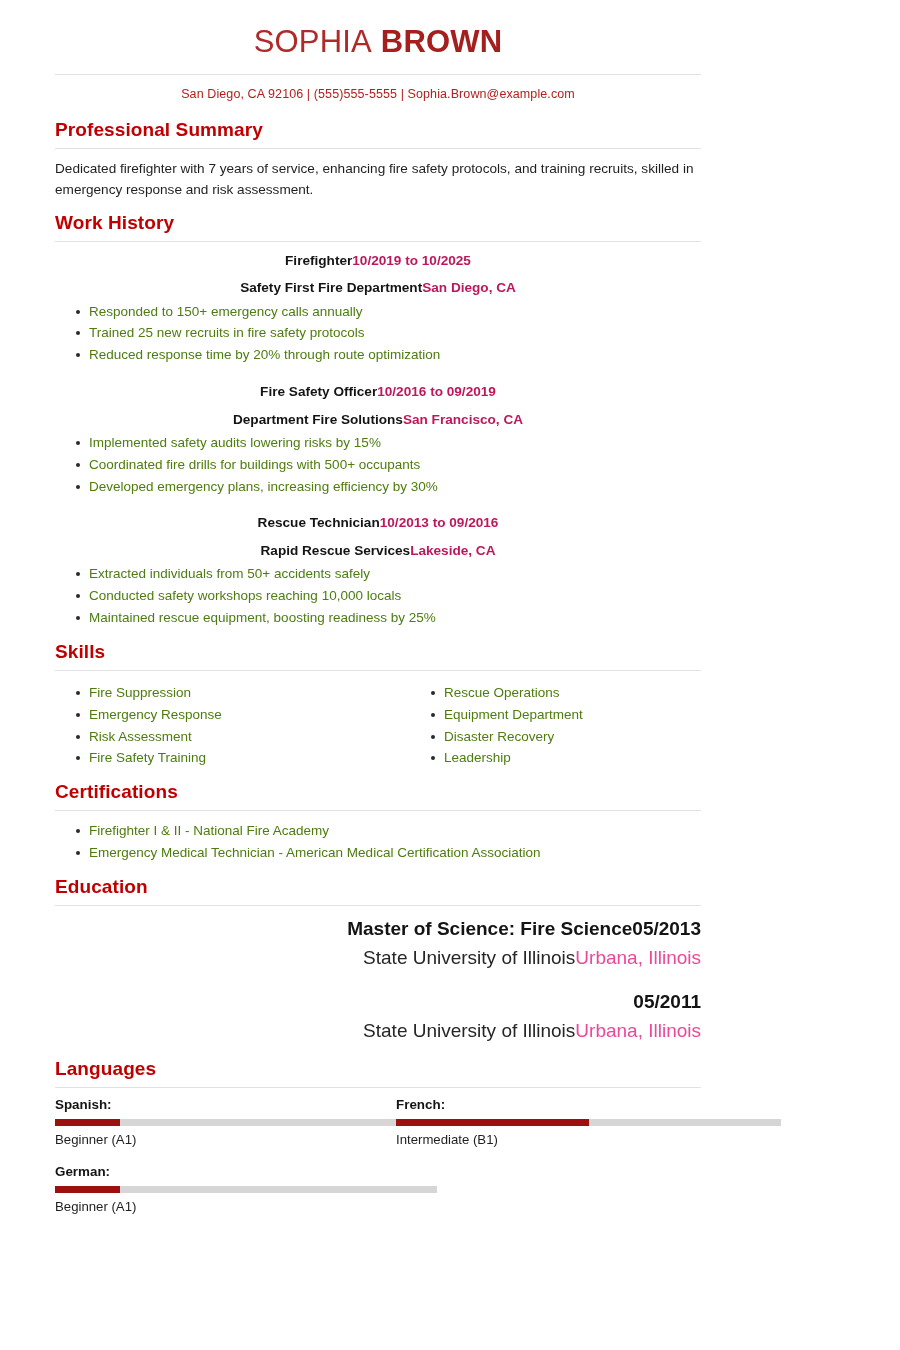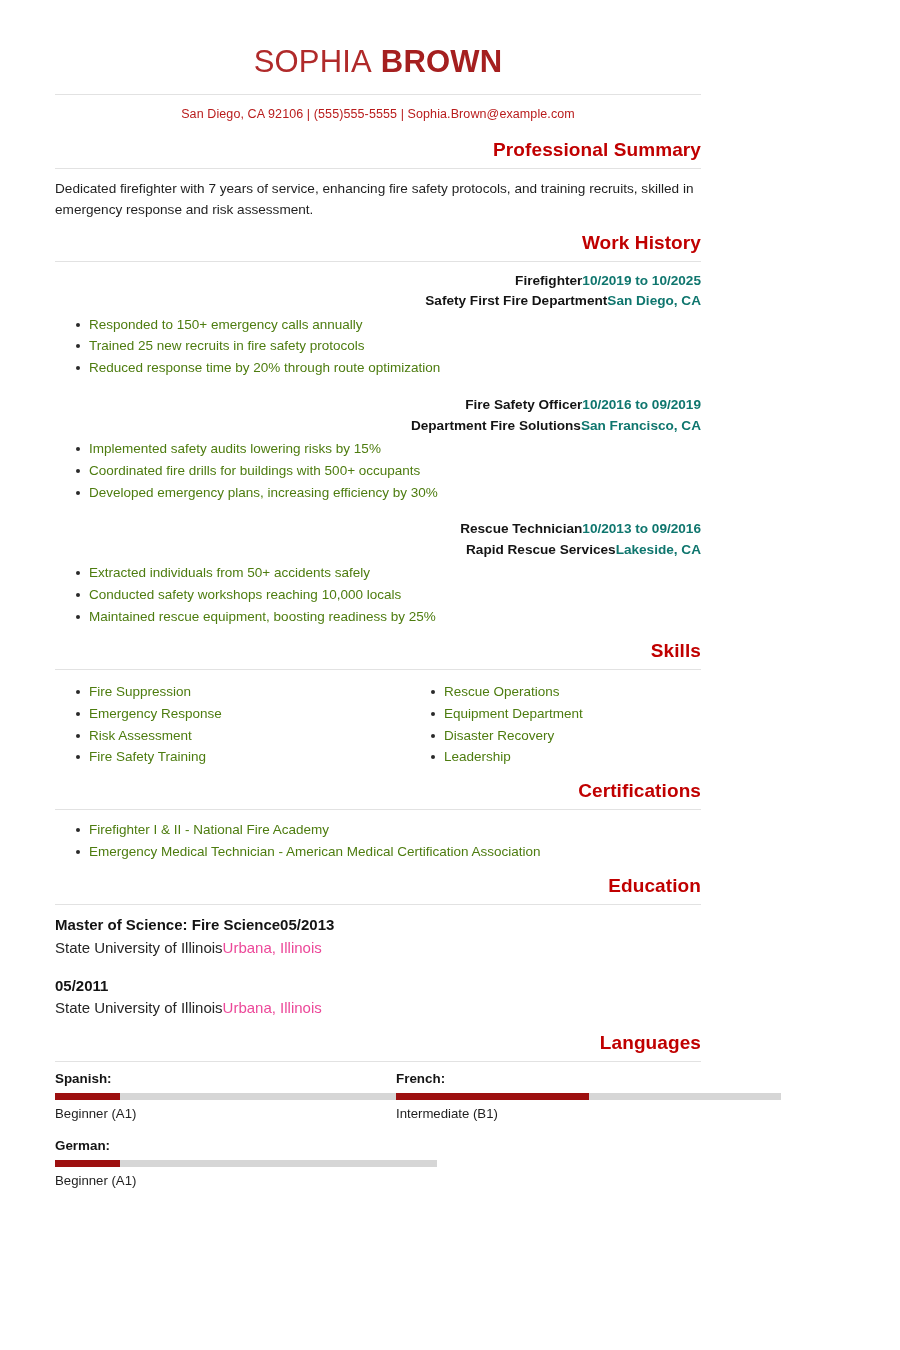--- a/index.html
+++ b/index.html
@@ -11,21 +11,21 @@
     width: 900px;
     height: 1350px;
     font-family: "Liberation Sans", sans-serif;
     color: #1a1a1a;
     -webkit-font-smoothing: antialiased;
   }
   .page {
     width: 756px;
     height: 1350px;
     box-sizing: border-box;
-    padding: 36px 55px 0 55px;
+    padding: 16px 55px 0 55px;
     position: relative;
     background: #ffffff;
   }
 
   
   .name-heading {
     text-align: center;
     font-size: 31px;
     line-height: 1.15;
     letter-spacing: 0.2px;
@@ -47,21 +47,21 @@
     text-align: center;
     font-size: 12.5px;
     color: #b91c1c;
     padding: 12px 0 6px 0;
     letter-spacing: 0.1px;
   }
 
   
   .section { margin-top: 8px; }
   .section-title {
-    text-align: right;
+    text-align: left;
     color: #c00000;
     font-weight: 700;
     font-size: 19px;
     letter-spacing: 0.1px;
     margin: 12px 0 7px 0;
   }
   .section-rule {
     height: 1px;
     background: #e2e2e2;
     width: 100%;
@@ -73,27 +73,28 @@
     line-height: 1.55;
     color: #1f1f1f;
     margin-top: 2px;
   }
 
   
   .job { margin-bottom: 16px; }
   .job:last-child { margin-bottom: 4px; }
   .job-row {
     display: flex;
-    justify-content: flex-end;
+    justify-content: center;
     align-items: baseline;
     font-size: 13.6px;
     line-height: 1.5;
+    margin-top: 7px;
   }
   .job-row .left { font-weight: 700; color: #141414; }
-  .job-row .right { font-weight: 700; color: #0f766e; text-align: right; white-space: nowrap; }
+  .job-row .right { font-weight: 700; color: #be185d; text-align: right; white-space: nowrap; }
 
   ul.bullets {
     list-style: none;
     margin: 2px 0 0 0;
     padding: 0 0 0 34px;
   }
   ul.bullets li {
     position: relative;
     font-size: 13.5px;
     line-height: 1.62;
@@ -116,23 +117,23 @@
     gap: 0;
   }
   .skills-col { width: 50%; box-sizing: border-box; }
   .skills-col.second { padding-left: 32px; }
 
   
   .edu-entry { margin-bottom: 15px; }
   .edu-entry:last-child { margin-bottom: 2px; }
   .edu-row {
     display: flex;
-    justify-content: flex-start;
+    justify-content: flex-end;
     align-items: baseline;
-    font-size: 15px;
+    font-size: 19px;
     line-height: 1.52;
   }
   .edu-row.primary .left { font-weight: 700; color: #141414; }
   .edu-row.primary .right { font-weight: 700; color: #141414; white-space: nowrap; }
   .edu-row.secondary .left { font-weight: 400; color: #262626; }
   .edu-row.secondary .right { font-weight: 400; color: #ec4899; white-space: nowrap; }
 
   
   .lang-grid {
     display: flex;

